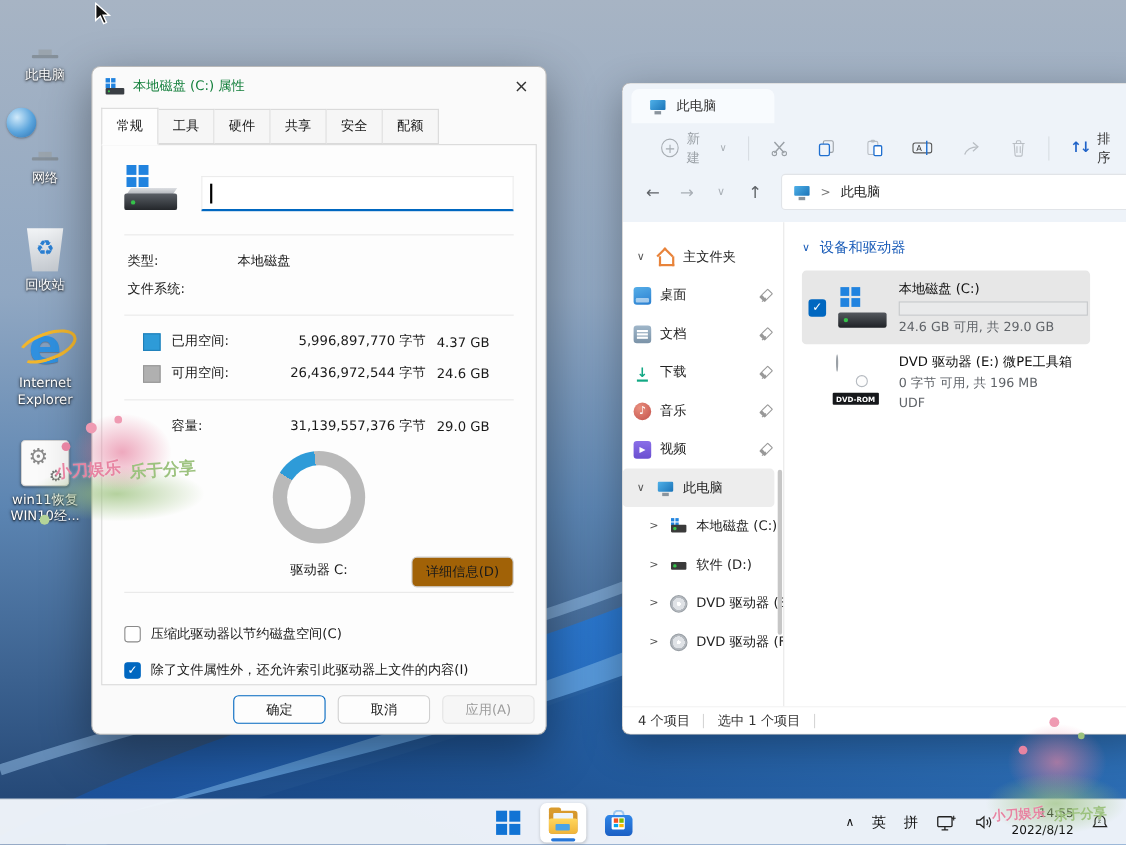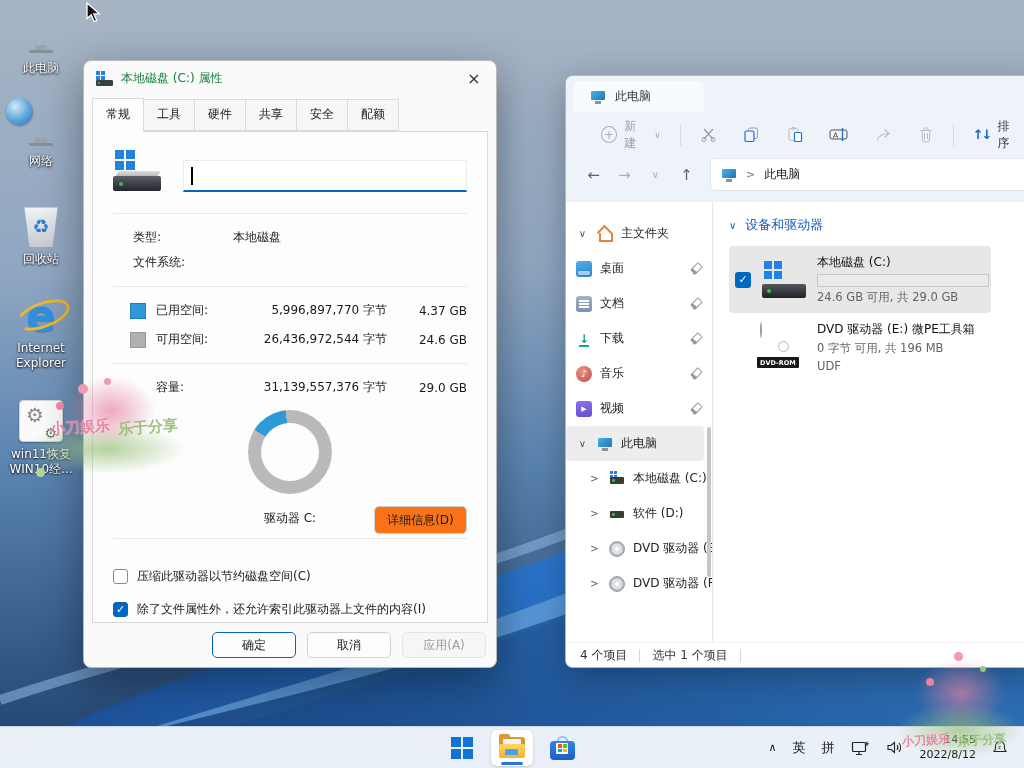--- a/index.html
+++ b/index.html
@@ -44,32 +44,32 @@
 .drv-lg{width:48px;height:42px;position:relative;flex:0 0 auto}
 .drv-lg .logo{position:absolute;left:2px;top:0;display:grid;grid-template:9px 9px/9px 9px;gap:2px}
 .drv-lg .logo b{background:#2183df}
 .drv-lg .top{position:absolute;left:4px;bottom:15px;width:42px;height:6px;background:linear-gradient(#dcdee2,#aeb2b8);transform:skewX(-35deg)}
 .drv-lg .body{position:absolute;left:0;bottom:1px;width:48px;height:15px;background:linear-gradient(#5a5f66,#23262a);border-radius:2px}
 .drv-lg .body::before{content:"";position:absolute;left:6px;top:6px;width:4px;height:4px;border-radius:50%;background:#35c24a}
 .vol-wrap{position:relative;flex:1}
 .vol-input{width:100%;height:32px;border:1px solid #ececec;border-bottom:2px solid #0067c0;background:#fff;padding:0 8px;font-size:13px;outline:none;font-family:inherit}
 .caret{position:absolute;left:8px;top:7px;width:1.5px;height:18px;background:#000}
 .sep{height:1px;background:#e8e8e8;margin:9px 0;flex:0 0 auto}
-.typerow{display:grid;grid-template-columns:100px 1fr;padding:6px 0;font-size:12px;margin-left:20px}
+.typerow{display:grid;grid-template-columns:100px 1fr;padding:6px 0;font-size:12px;margin-left:3px}
 .inforow{display:grid;grid-template-columns:16px 80px 1fr 70px;align-items:center;column-gap:10px;padding:6px 0;font-size:12px;margin-left:17px}
 .inforow .bytes{text-align:right}
-.inforow .gb{text-align:right}
+.inforow .gb{}
 .swatch{width:16px;height:16px}
 .sw-used{background:#2e9bd8;border:1px solid #1f7fb8}
 .sw-free{background:#b0b0b0;border:1px solid #979797}
 .donut-wrap{display:flex;justify-content:center;margin:8px 0 0}
 .donut{width:84px;height:84px;border-radius:50%;background:conic-gradient(#b9b9b9 0deg 302deg,#2e9bd8 302deg 354deg,#b9b9b9 354deg 360deg);position:relative}
 .donut::after{content:"";position:absolute;inset:13px;background:#fdfdfd;border-radius:50%}
 .drive-row{position:relative;height:28px;display:flex;align-items:center;justify-content:center;margin:16px 0 2px}
-.details-btn{position:absolute;right:0;top:-4px;height:28px;min-width:93px;display:flex;align-items:center;justify-content:center;background:#f97316;border:1px solid #d0d0d0;border-radius:5px;font-size:12px;padding:0 10px}
+.details-btn{position:absolute;right:0;top:-4px;height:28px;min-width:93px;display:flex;align-items:center;justify-content:center;background:#a16207;border:1px solid #d0d0d0;border-radius:5px;font-size:12px;padding:0 10px}
 .cbrow{display:flex;align-items:center;gap:9px;padding:8px 0;font-size:12px}
 .cbrow1{margin-top:12px}
 .cb{width:15px;height:15px;border:1px solid #8a8a8a;border-radius:3px;background:#fff;flex:0 0 auto;display:flex;align-items:center;justify-content:center}
 .cb.checked{background:#0067c0;border-color:#0067c0;color:#fff;font-size:11px}
 .cb.checked i{font-style:normal}
 .dlg-footer{height:44px;display:flex;align-items:center;justify-content:flex-end;gap:11px;padding:0 10px}
 .btn{min-width:84px;height:26px;display:flex;align-items:center;justify-content:center;background:#fdfdfd;border:1px solid #d0d0d0;border-radius:5px;font-size:12px;padding:0 8px}
 .btn.primary{border:1.5px solid #0067c0}
 .btn.disabled{background:#f6f6f6;color:#9c9c9c;border-color:#e4e4e4}
 

